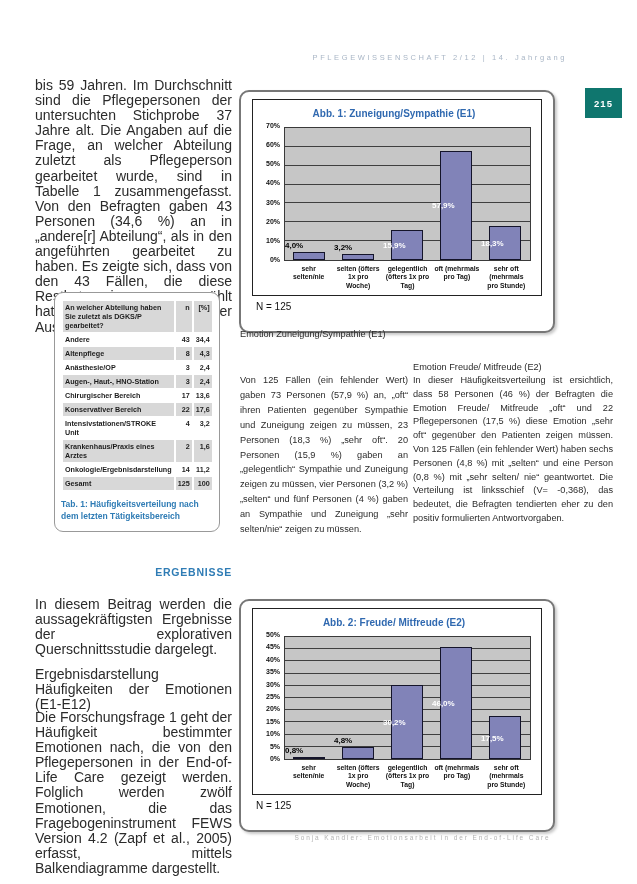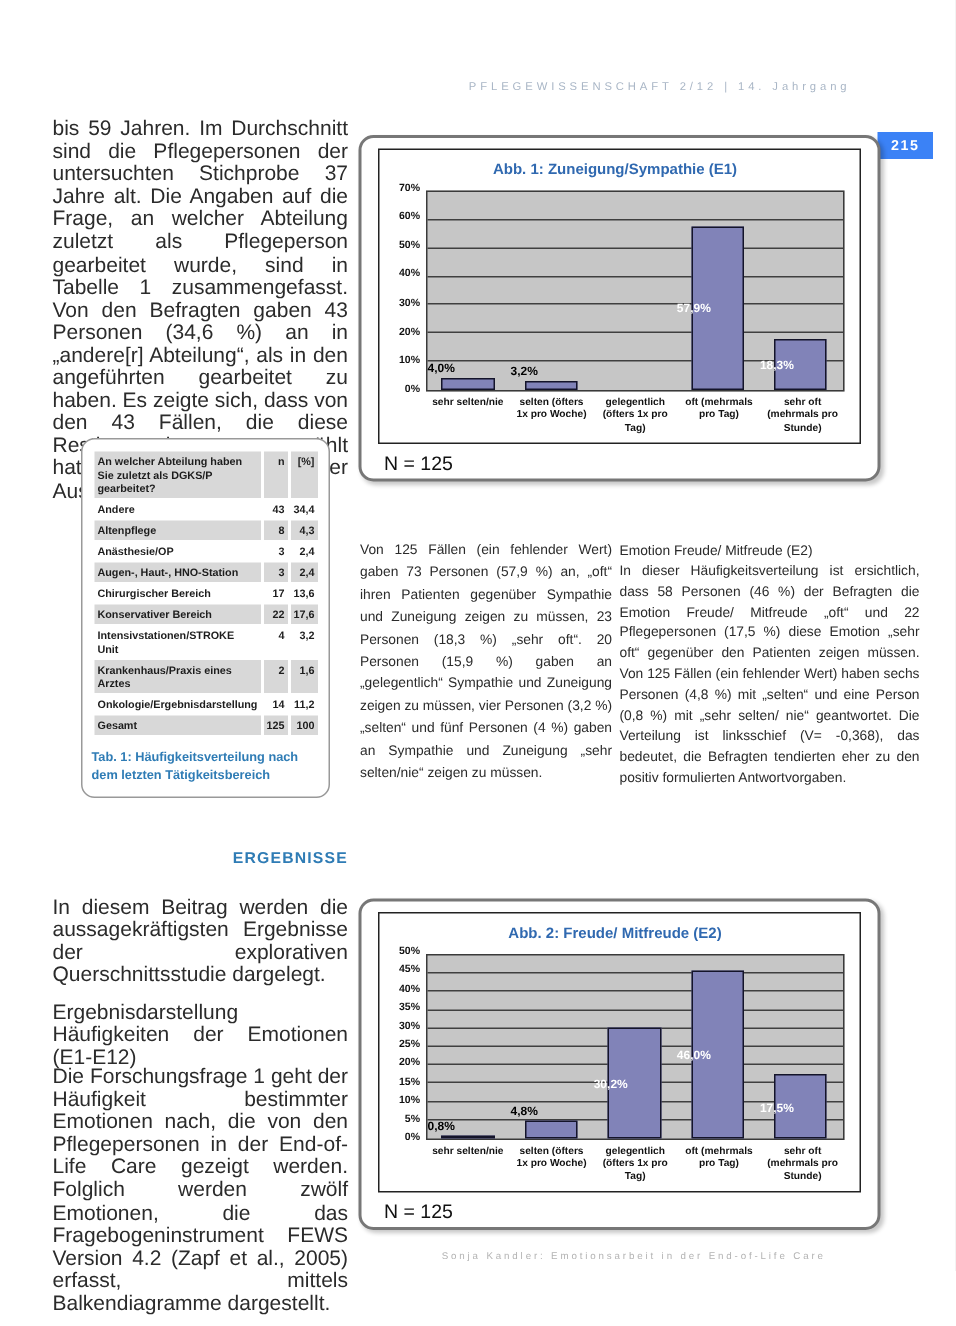--- a/index.html
+++ b/index.html
@@ -8,22 +8,22 @@
     position:relative; width:637px; height:884px; margin:0 auto;
     background:#ffffff; overflow:hidden;
     font-family:"Liberation Sans", sans-serif; color:#2a2a2a;
   }
   
   .journal-header {
     position:absolute; top:53px; left:0; right:70px;
     text-align:right; font-size:7.5px; letter-spacing:2.6px; color:#a9b6c6;
   }
   .page-badge {
-    position:absolute; top:88px; right:15px; width:37px; height:18px;
-    background:#3b82f6; color:#fff; display:flex; align-items:center; justify-content:center;
+    position:absolute; top:88px; right:15px; width:37px; height:30px;
+    background:#0f766e; color:#fff; display:flex; align-items:center; justify-content:center;
     font-size:9.5px; font-weight:bold; letter-spacing:1px;
   }
   .page-footer {
     position:absolute; top:834px; left:240px; width:365px;
     text-align:center; font-size:6.5px; letter-spacing:1.9px; color:#b3b3b3;
   }
   
   .para { font-size:14px; line-height:15.1px; text-align:justify; color:#2b2b2b; }
   .left-p1 { position:absolute; top:78px; left:35px; width:197px; }
   .left-p2 { position:absolute; top:597px; left:35px; width:197px; }
@@ -45,39 +45,39 @@
   }
   .dept-table { width:100%; border-collapse:separate; border-spacing:2px 1px;
     font-size:7.2px; line-height:9px; font-weight:bold; color:#1d1d1d; }
   .dept-table th { background:#d8d8d8; text-align:left; padding:2px 2px; vertical-align:top; }
   .dept-table th.num, .dept-table td.num { text-align:right; width:14%; white-space:nowrap; }
   .dept-table td { padding:2px 2px; background:#fff; vertical-align:top; }
   .dept-table tr.shaded td { background:#d8d8d8; }
   .table-caption { margin-top:8px; color:#2f7cb5; font-weight:bold; font-size:8.5px; line-height:11.5px; }
   
   .chart-outer {
-    position:absolute; left:239px; width:348px; background:#fff;
-    border:2px solid #777; border-radius:10px; padding:7px 11px 0 11px;
+    position:absolute; left:239px; width:316px; background:#fff;
+    border:2px solid #777; border-radius:10px; padding:7px 11px 16px 11px;
     box-shadow:2px 2px 3px rgba(0,0,0,.22);
   }
   .chart-outer.c1 { top:90px; }
   .chart-outer.c2 { top:599px; }
   .chart-inner { border:1px solid #222; padding:6px 10px 5px 4px; background:#fff; }
   .chart-title { text-align:center; font-weight:bold; font-size:10px; color:#3069b0; margin:2px 0 8px 0; }
   .chart-body { display:flex; }
   .y-axis { position:relative; width:27px; flex:0 0 27px; }
   .ytick { position:absolute; right:4px; font-size:7px; line-height:8px; font-weight:bold; color:#111; }
   .plot { position:relative; flex:1; background:#c6c6c6; border:1px solid #3a3a3a; }
   .gridline { position:absolute; left:0; right:0; height:1px; background:#3f3f3f; }
   .slot { position:absolute; bottom:0; width:20%; height:100%; }
   .bar { position:absolute; bottom:0; left:17%; width:64%; border:1px solid #14142a; }
   .bar-label { position:absolute; width:100%; font-weight:bold; font-size:8px; }
   .x-axis { display:flex; margin-left:27px; padding-top:4px; }
   .xlabel { flex:1; text-align:center; font-weight:bold; font-size:6.8px; line-height:8.4px; color:#111; padding:0 2px; }
-  .n-label { margin:5px 0 3px 4px; font-size:13px; color:#111; }
+  .n-label { margin:5px 0 3px 4px; font-size:10px; color:#111; }
 </style>
 </head>
 <body>
 
 <div class="page">
 
   <div class="journal-header">PFLEGEWISSENSCHAFT 2/12 | 14. Jahrgang</div>
   <div class="page-badge">215</div>
 
   <div class="para left-p1">bis 59 Jahren. Im Durchschnitt sind die Pflegepersonen der untersuchten Stichprobe 37 Jahre alt. Die Angaben auf die Frage, an welcher Abteilung zuletzt als Pflegeperson gearbeitet wurde, sind in Tabelle 1 zusammengefasst. Von den Befragten gaben 43 Personen (34,6 %) an in „andere[r] Abteilung“, als in den angeführten gearbeitet zu haben. Es zeigte sich, dass von den 43 Fällen, die diese Restkategorie ausgewählt hatten, sich 39 Personen in der Ausbildungszeit befanden.</div>
@@ -174,20 +174,24 @@
             <div class="gridline" style="bottom: 71.4286%;"></div>
             <div class="gridline" style="bottom: 85.7143%;"></div>
             <div class="slot" style="left: 0%;">
               <div class="bar" style="height: 5.71429%; background: rgb(129, 131, 184);"></div>
               <div class="bar-label" style="bottom: calc(5.71429% + 2px); color: rgb(0, 0, 0);">4,0%</div>
             </div>
             <div class="slot" style="left: 20%;">
               <div class="bar" style="height: 4.57143%; background: rgb(129, 131, 184);"></div>
               <div class="bar-label" style="bottom: calc(4.57143% + 2px); color: rgb(0, 0, 0);">3,2%</div>
             </div>
+            <div class="slot" style="left: 40%;">
+              <div class="bar" style="height: 22.7143%; background: rgb(129, 131, 184);"></div>
+              <div class="bar-label" style="bottom: calc(11.3571% - 5px); color: rgb(255, 255, 255);">15,9%</div>
+            </div>
             <div class="slot" style="left: 60%;">
               <div class="bar" style="height: 82.7143%; background: rgb(129, 131, 184);"></div>
               <div class="bar-label" style="bottom: calc(41.3571% - 5px); color: rgb(255, 255, 255);">57,9%</div>
             </div>
             <div class="slot" style="left: 80%;">
               <div class="bar" style="height: 26.1429%; background: rgb(129, 131, 184);"></div>
               <div class="bar-label" style="bottom: calc(13.0714% - 5px); color: rgb(255, 255, 255);">18,3%</div>
             </div>
           </div>
       </div>
@@ -196,20 +200,21 @@
           <div class="xlabel">selten (öfters 1x pro Woche)</div>
           <div class="xlabel">gelegentlich (öfters 1x pro Tag)</div>
           <div class="xlabel">oft (mehrmals pro Tag)</div>
           <div class="xlabel">sehr oft (mehrmals pro Stunde)</div>
         </div>
     </div>
     <div class="n-label">N = 125</div>
   </div>
 
   <div class="mid-col">
+    <div class="col-head">Emotion Zuneigung/Sympathie (E1)</div>
     <div class="para">Von 125 Fällen (ein fehlender Wert) gaben 73 Personen (57,9 %) an, „oft“ ihren Patienten gegenüber Sympathie und Zuneigung zeigen zu müssen, 23 Personen (18,3 %) „sehr oft“. 20 Personen (15,9 %) gaben an „gelegentlich“ Sympathie und Zuneigung zeigen zu müssen, vier Personen (3,2 %) „selten“ und fünf Personen (4 %) gaben an Sympathie und Zuneigung „sehr selten/nie“ zeigen zu müssen.</div>
   </div>
 
   <div class="right-col">
     <div class="col-head">Emotion Freude/ Mitfreude (E2)</div>
     <div class="para">In dieser Häufigkeitsverteilung ist ersichtlich, dass 58 Personen (46 %) der Befragten die Emotion Freude/ Mitfreude „oft“ und 22 Pflegepersonen (17,5 %) diese Emotion „sehr oft“ gegenüber den Patienten zeigen müssen. Von 125 Fällen (ein fehlender Wert) haben sechs Personen (4,8 %) mit „selten“ und eine Person (0,8 %) mit „sehr selten/ nie“ geantwortet. Die Verteilung ist linksschief (V= -0,368), das bedeutet, die Befragten tendierten eher zu den positiv formulierten Antwortvorgaben.</div>
   </div>
 
   <div class="chart-outer c2">
     <div class="chart-inner">

